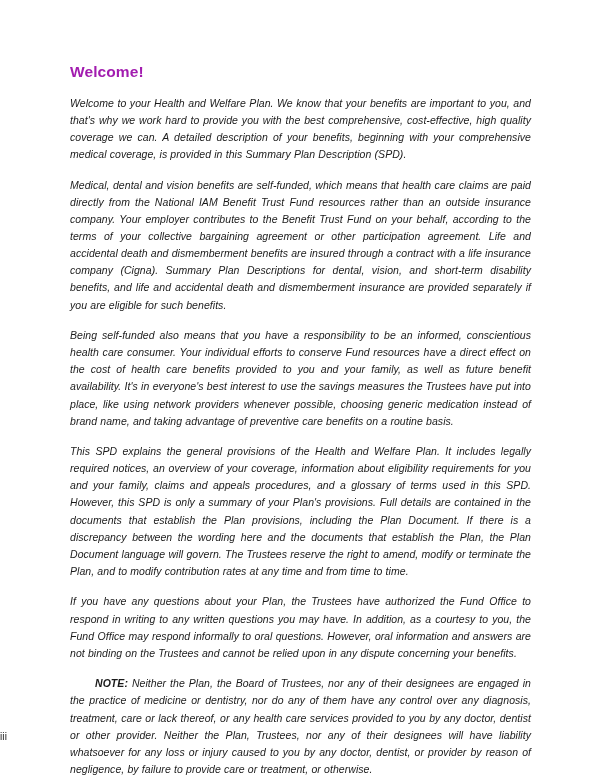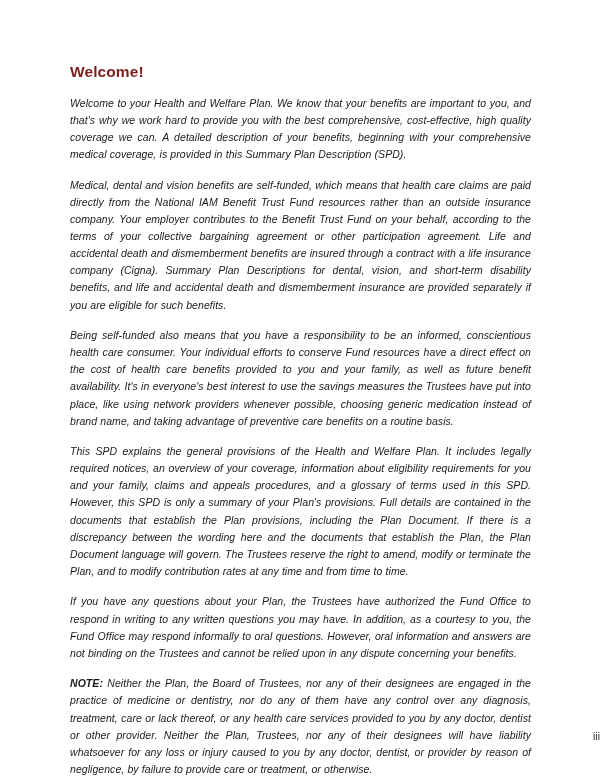--- a/index.html
+++ b/index.html
@@ -23,21 +23,21 @@
   }
 
   .content {
     position: absolute;
     left: 70px;
     top: 62px;
     width: 461px;
   }
 
   .page-heading {
-    color: #7f1d1d;
+    color: #a21caf;
     font-size: 15.5px;
     font-weight: bold;
     line-height: 19px;
     margin: 0 0 14px 0;
     letter-spacing: 0.1px;
   }
 
   .body-para {
     font-size: 10.5px;
     line-height: 17.1px;
@@ -48,28 +48,29 @@
     word-spacing: 0.02em;
     font-style: italic;
   }
 
   .body-para:last-child {
     margin-bottom: 0;
   }
 
   .note-label {
     font-weight: bold;
+    margin-left: 25px;
   }
 
   .footer {
     position: absolute;
     left: 0;
     top: 726px;
     width: 600px;
-    text-align: right;
+    text-align: left;
   }
 
   .folio {
     font-size: 10px;
     line-height: 13px;
     color: #1a1a1a;
     letter-spacing: 0.01em;
   }
 </style>
 </head>

